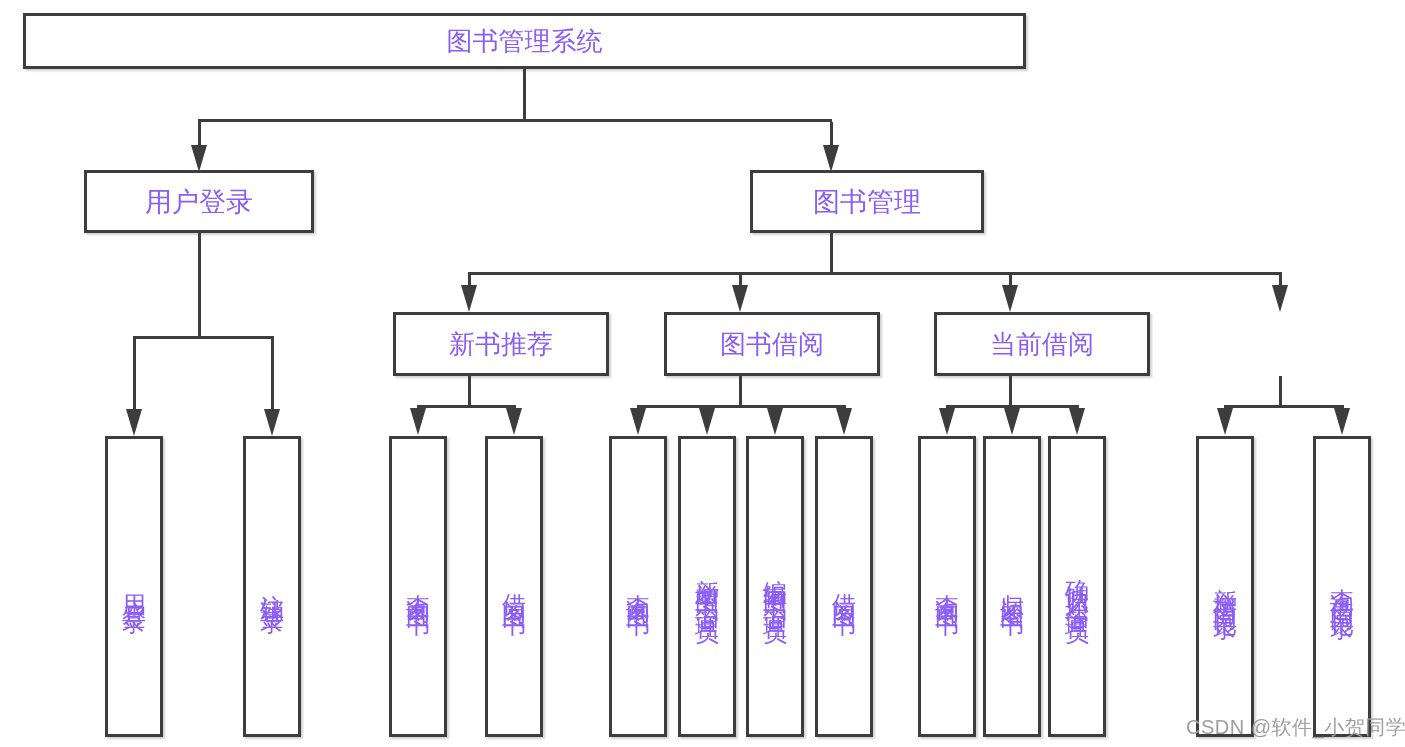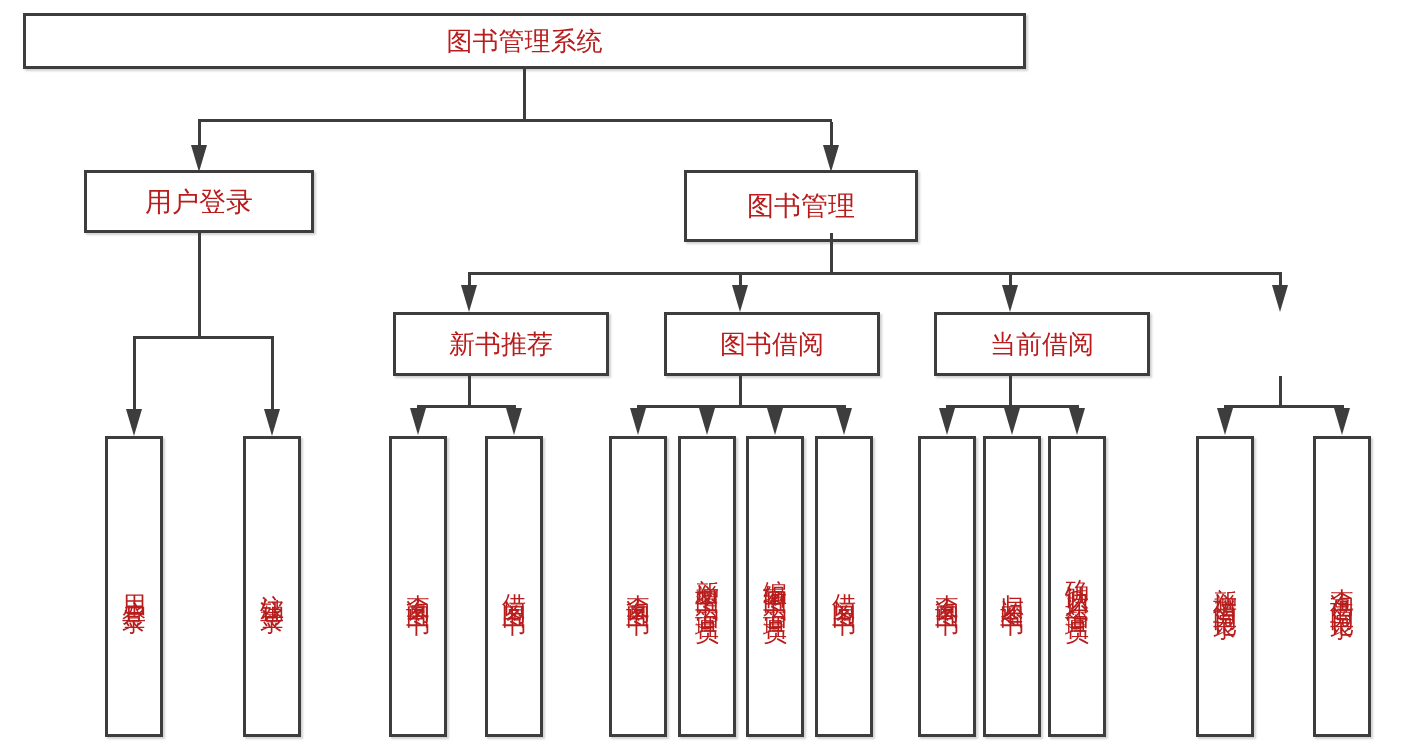--- a/index.html
+++ b/index.html
@@ -11,21 +11,21 @@
     font-family:"Liberation Sans","DejaVu Sans",sans-serif;
   }
   
   .box{
     position:absolute;
     box-sizing:border-box;
     background:#ffffff;
     border:3px solid #3d3d3d;
     box-shadow:2px 2px 2px rgba(0,0,0,0.18);
     display:flex;align-items:center;justify-content:center;
-    color:#b91c1c;
+    color:#8b5cf6;
     text-align:center;
     white-space:nowrap;
   }
   .f-root{font-size:26px;}
   .f-l1{font-size:27px;}
   .f-l2{font-size:26px;margin-left:32px;}
   .vbox{font-size:24px;}
   .vtext{
     writing-mode:vertical-rl;
     text-orientation:mixed;
@@ -66,21 +66,21 @@
   <i class="vl" style="left:523px;top:69px;height:53px"></i>
   <i class="hl" style="left:198px;top:119px;width:634px"></i>
   <i class="vl" style="left:197.5px;top:122px;height:24px"></i>
   <i class="ah" style="left:191px;top:145px"></i>
   <i class="vl" style="left:829.5px;top:122px;height:24px"></i>
   <i class="ah" style="left:823px;top:145px"></i>
 
   <div class="box f-l1" style="left:84px;top:170px;width:230px;height:63px">
     <span>用户登录</span>
   </div>
-  <div class="box f-l1" style="left:684px;top:170px;width:234px;height:72px">
+  <div class="box f-l1" style="left:750px;top:170px;width:234px;height:63px">
     <span>图书管理</span>
   </div>
 
   <i class="vl" style="left:197.5px;top:233px;height:106px"></i>
   <i class="hl" style="left:132.5px;top:336px;width:141px"></i>
   <i class="vl" style="left:132.5px;top:339px;height:71px"></i>
   <i class="ah" style="left:126px;top:409px"></i>
   <i class="vl" style="left:270.5px;top:339px;height:71px"></i>
   <i class="ah" style="left:264px;top:409px"></i>
 
@@ -165,14 +165,15 @@
     <span class="vtext">确认归还（管理员）</span>
   </div>
 
   <div class="box vbox" style="left:1196px;top:436px;width:58px;height:301px">
     <span class="vtext">新增借阅记录</span>
   </div>
   <div class="box vbox" style="left:1313px;top:436px;width:58px;height:301px">
     <span class="vtext">查询借阅记录</span>
   </div>
 
+  <div class="watermark">CSDN @软件_小贺同学</div>
 
 </div>
 
 </body></html>

